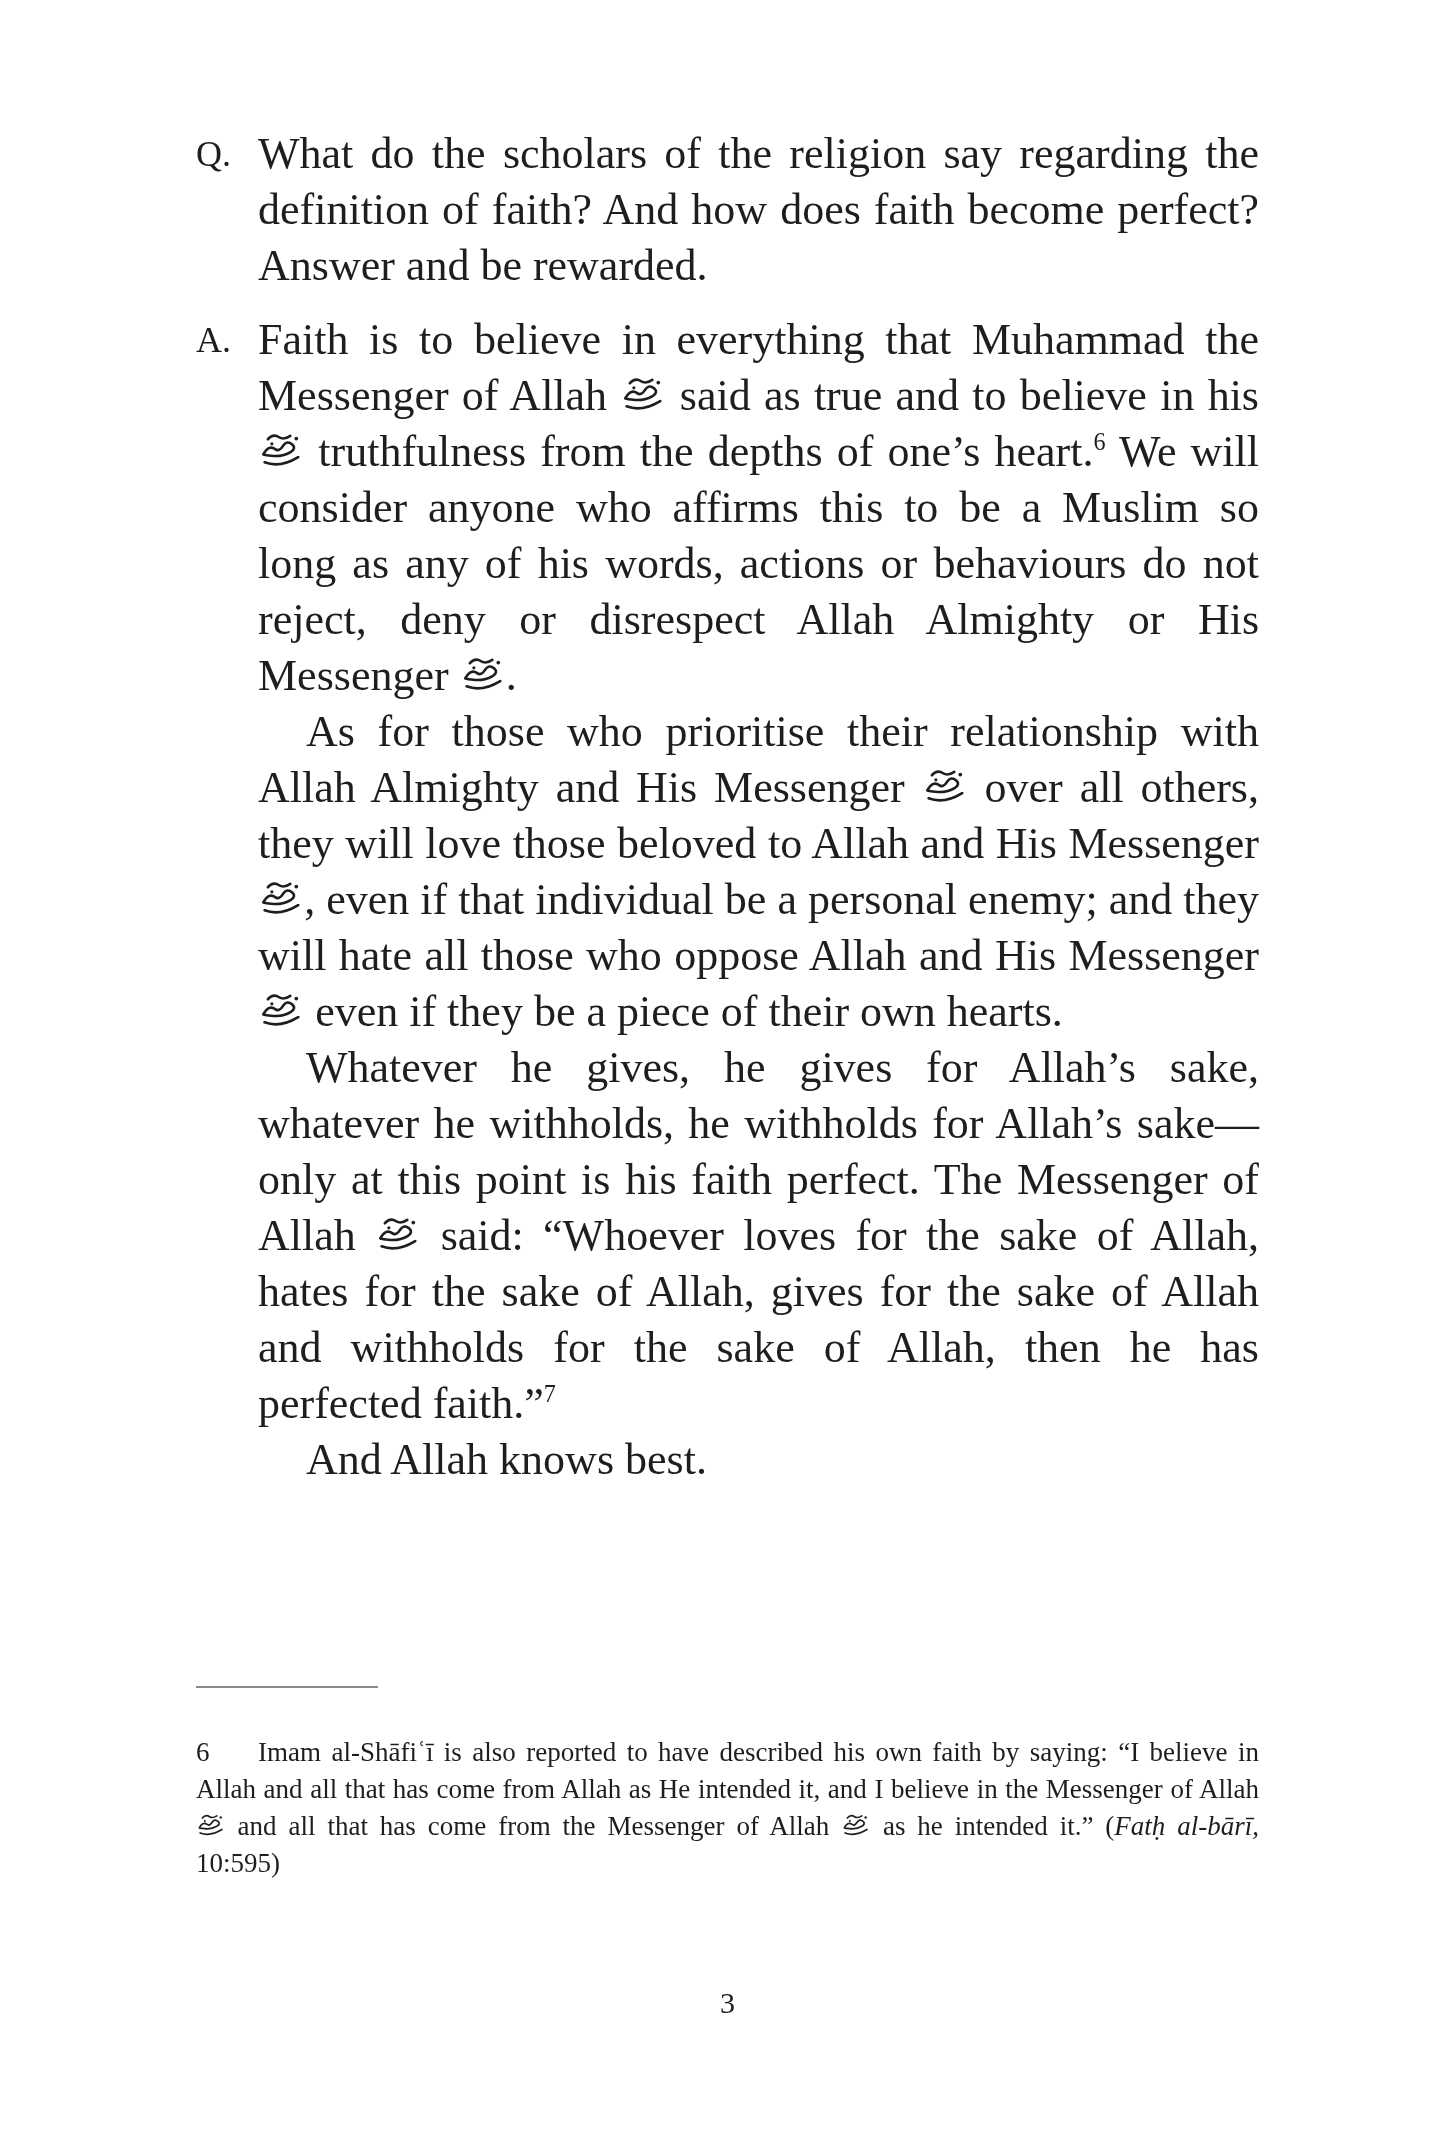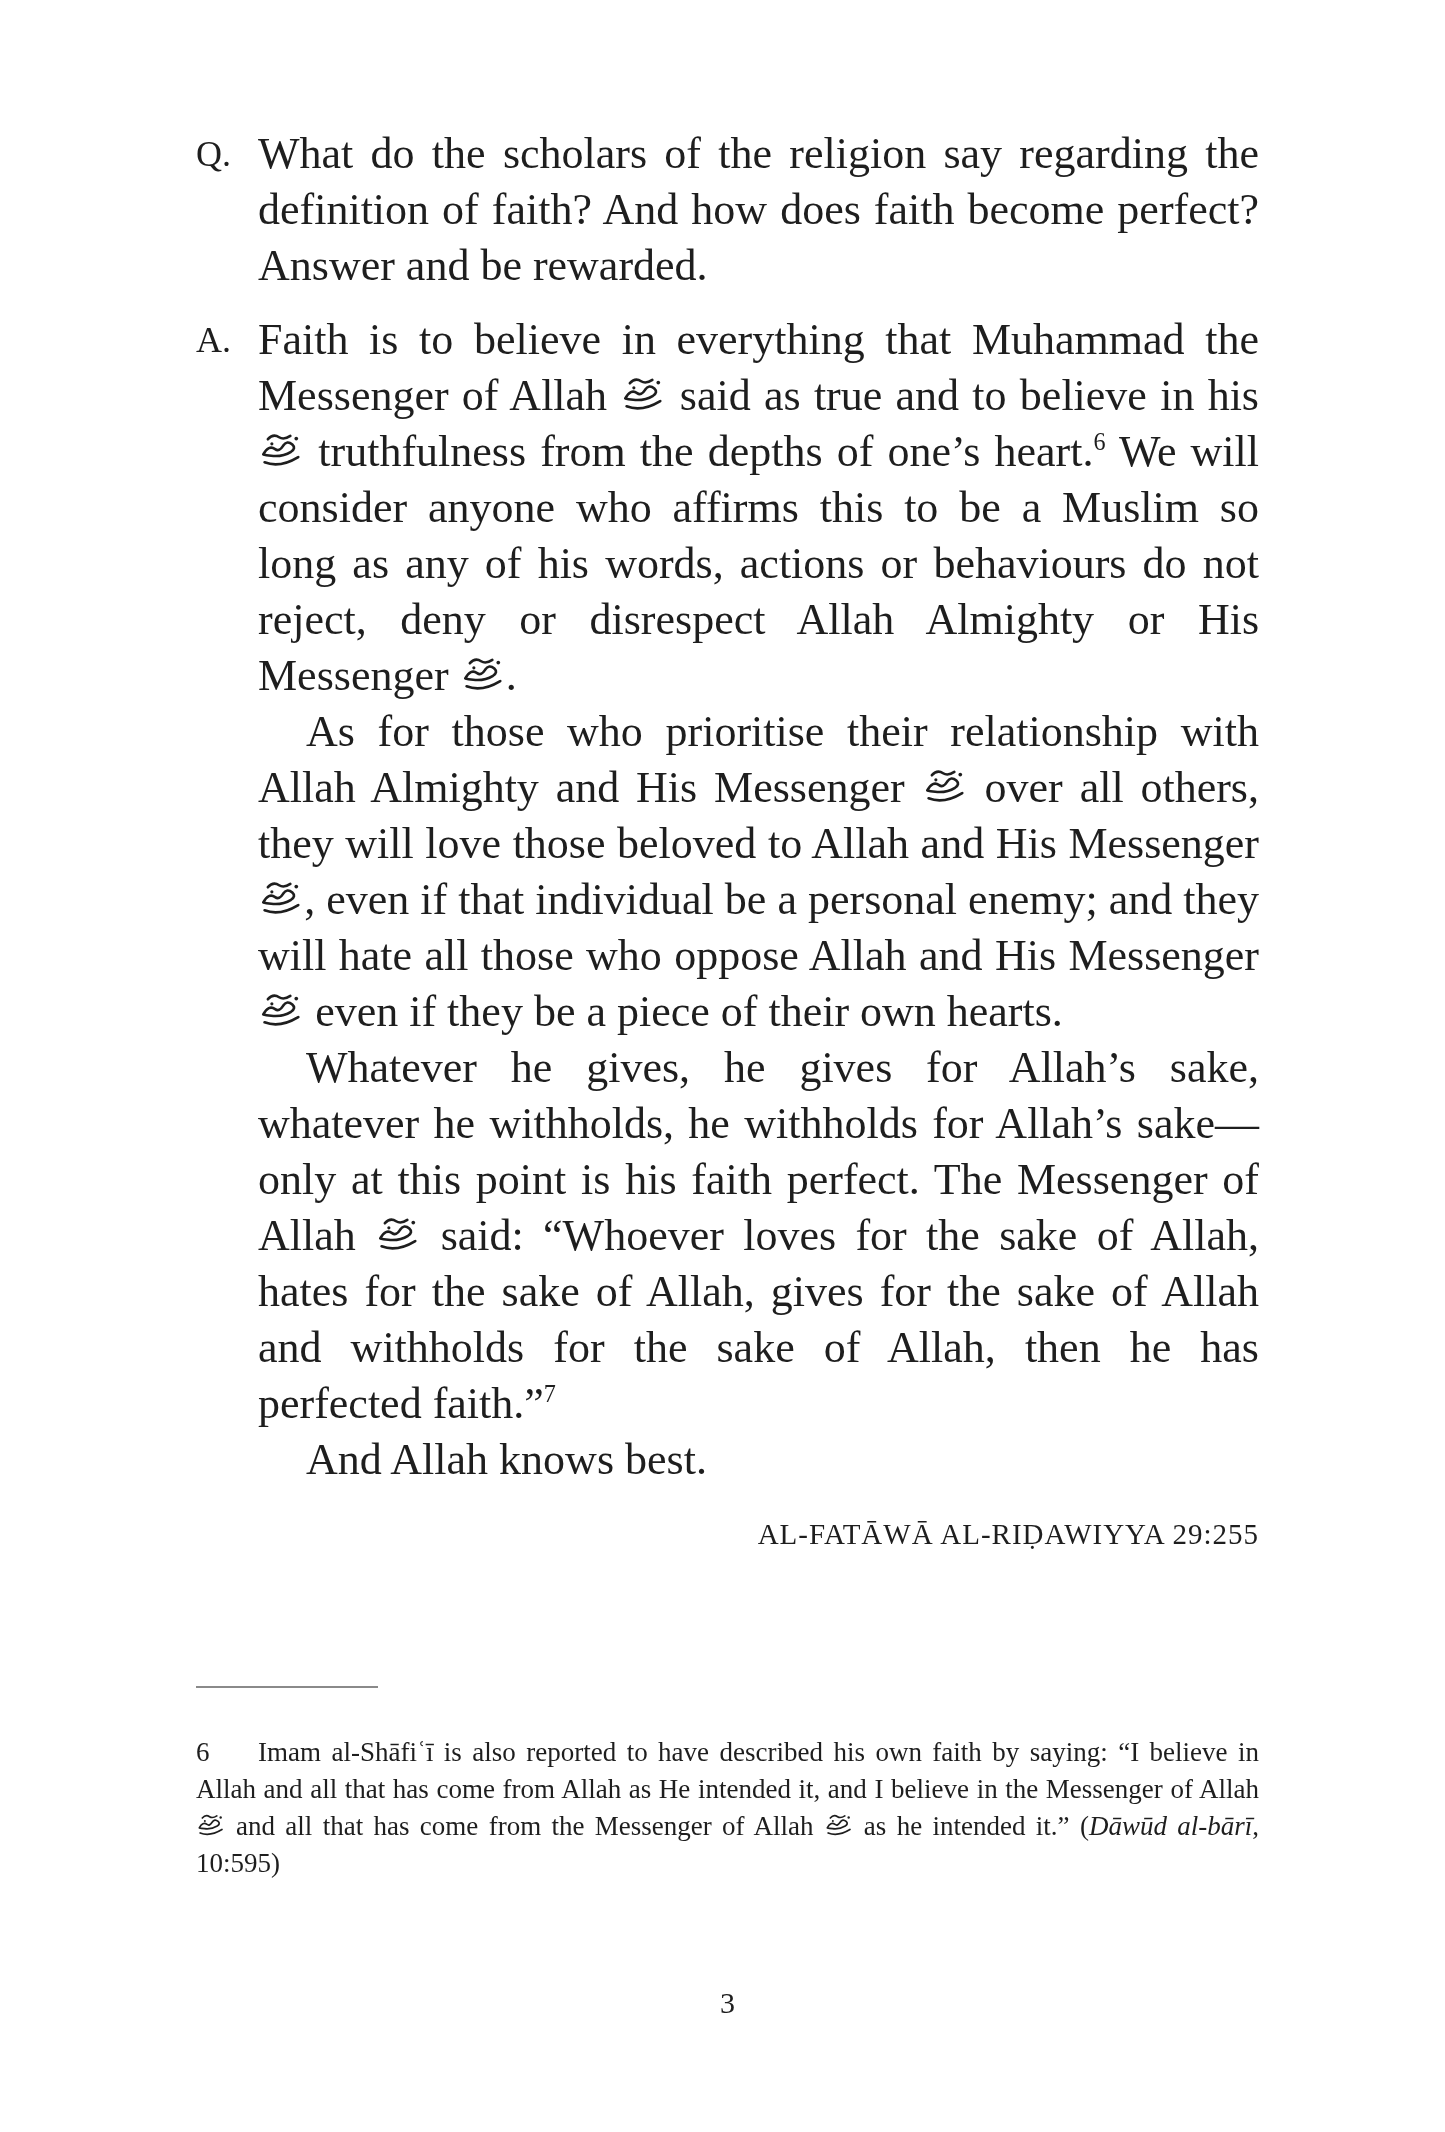--- a/index.html
+++ b/index.html
@@ -172,39 +172,38 @@
       <path d="M3.5 18.5 Q7.5 11 12.5 14.5 Q15.5 16.8 18.5 12 Q21.5 7.5 25.5 11 Q28.5 13.8 24.5 16.5 Q18 20.5 9.5 19.5 Q5.5 19 3.5 18.5"></path>
       <path d="M4.5 24.5 Q16 29 30 20.5"></path>
       <circle cx="28.5" cy="6.5" r="1.4"></circle>
       <circle cx="10" cy="10.5" r="1.2"></circle>
     </svg>
   </span> said: “Whoever loves for the sake of Allah, hates for the sake of Allah, gives for the sake of Allah and withholds for the sake of Allah, then he has perfected faith.”<sup class="fn-ref">7</sup></p>
         <p class="para indent nojust">And Allah knows best.</p>
       </div>
     </div>
 
-    <p class="citation">AL-FATĀWĀ AL-RIḌAWIYYA 29:255</p>
   </section>
 
   <section class="footnotes">
     <div class="fn-rule"></div>
     <p class="footnote"><span class="fn-num">6</span><span class="fn-text">Imam al-Shāfiʿī is also reported to have described his own faith by saying: “I believe in Allah and all that has come from Allah as He intended it, and I believe in the Messenger of Allah <span class="pbuh" aria-label="ﷺ">
     <svg viewBox="0 0 34 30" aria-hidden="true">
       <path d="M7 7 Q11 2.5 15.5 5.5 Q19 7.8 24 4.5"></path>
       <path d="M3.5 18.5 Q7.5 11 12.5 14.5 Q15.5 16.8 18.5 12 Q21.5 7.5 25.5 11 Q28.5 13.8 24.5 16.5 Q18 20.5 9.5 19.5 Q5.5 19 3.5 18.5"></path>
       <path d="M4.5 24.5 Q16 29 30 20.5"></path>
       <circle cx="28.5" cy="6.5" r="1.4"></circle>
       <circle cx="10" cy="10.5" r="1.2"></circle>
     </svg>
   </span> and all that has come from the Messenger of Allah <span class="pbuh" aria-label="ﷺ">
     <svg viewBox="0 0 34 30" aria-hidden="true">
       <path d="M7 7 Q11 2.5 15.5 5.5 Q19 7.8 24 4.5"></path>
       <path d="M3.5 18.5 Q7.5 11 12.5 14.5 Q15.5 16.8 18.5 12 Q21.5 7.5 25.5 11 Q28.5 13.8 24.5 16.5 Q18 20.5 9.5 19.5 Q5.5 19 3.5 18.5"></path>
       <path d="M4.5 24.5 Q16 29 30 20.5"></path>
       <circle cx="28.5" cy="6.5" r="1.4"></circle>
       <circle cx="10" cy="10.5" r="1.2"></circle>
     </svg>
-  </span> as he intended it.” (<i>Dāwūd al-bārī</i>, 10:595)</span></p>
+  </span> as he intended it.” (<i>Fatḥ al-bārī</i>, 10:595)</span></p>
   </section>
 
   <div class="page-number">3</div>
 
 </div>
 
 </body></html>

